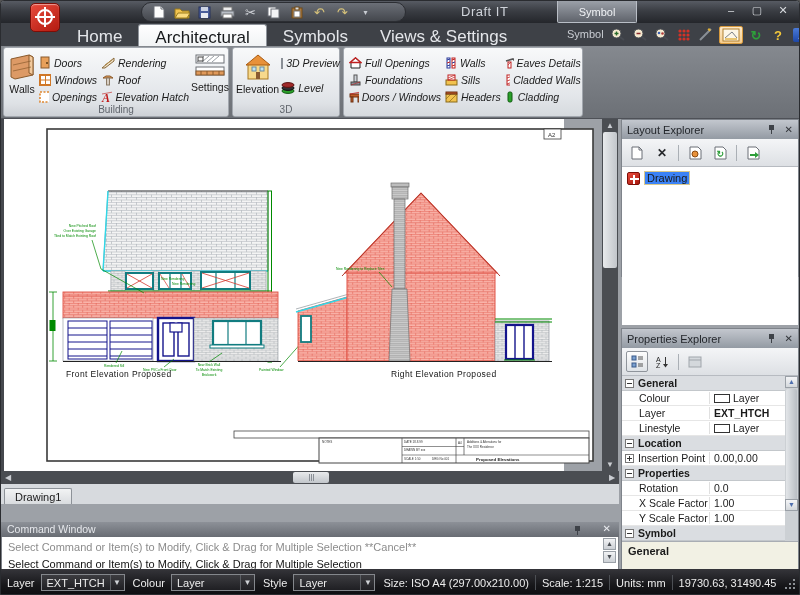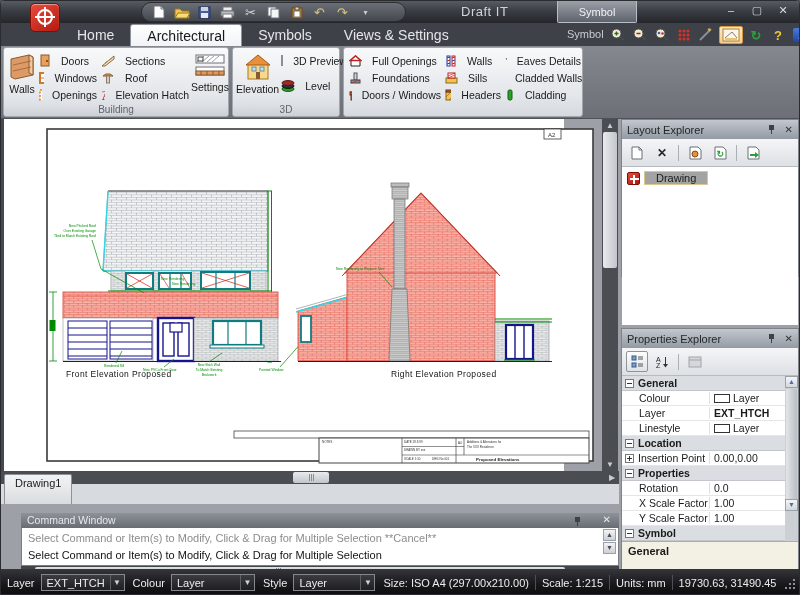--- a/index.html
+++ b/index.html
@@ -24,21 +24,21 @@
   .appname { position:absolute; left:460px; top:3px; color:#cfd3da; font-size:13px; letter-spacing:.5px; }
   .symtab-title { position:absolute; left:556px; top:0; width:80px; height:22px; text-align:center; line-height:22px;
     color:#f0f2f5; background:linear-gradient(#9ba0a8,#5f636b); border:1px solid #b9bec6; border-top:none;
     border-radius:0 0 2px 2px; font-size:11px; }
   .winbtns { position:absolute; right:10px; top:3px; display:flex; gap:10px; color:#d7dade; font-size:11px; }
   .winbtns span { width:16px; text-align:center; }
 
   
   .tabrow { position:absolute; left:0; top:22px; width:800px; height:23px; background:#3e4147; }
   .rtabs { position:absolute; left:60px; top:0; height:23px; display:flex; }
-  .rtab { padding:4px 16px 0 16px; color:#e4e6ea; font-size:14px; }
+  .rtab { padding:4px 16px 0 16px; color:#e4e6ea; font-size:17px; }
   .rtab.active { background:linear-gradient(#ffffff,#f1f3f5); color:#16181b; border-radius:3px 3px 0 0;
     border:1px solid #8f949b; border-bottom:none; margin-top:1px; padding-top:3px; }
   .ctxlabel { position:absolute; left:566px; top:5px; color:#c9ccd2; }
   .viewicons { position:absolute; left:608px; top:2px; height:20px; display:flex; align-items:center; gap:4px; }
   .vi { width:18px; height:18px; display:flex; align-items:center; justify-content:center; }
   .vi.hl { width:24px; background:linear-gradient(#fde9c8,#f6ce8f); border:1px solid #d79a3e; border-radius:2px; }
   .glyph-refresh { color:#2e9e3a; font-weight:bold; font-size:13px; }
   .glyph-help { color:#f3c73c; font-weight:bold; font-size:13px; }
   .glyph-info { display:inline-block; width:14px; height:14px; background:linear-gradient(#4a7ad8,#1d47a8); color:#fff;
     font-style:italic; font-weight:bold; text-align:center; line-height:14px; border-radius:2px; font-size:11px; }
@@ -46,43 +46,43 @@
   
   .ribbon { position:absolute; left:0; top:45px; width:800px; height:73px;
     background:linear-gradient(#85898f,#6c7076); border-bottom:1px solid #4e5157; display:flex; padding:1px 0 0 2px; gap:3px; }
   .rgroup { height:70px; background:linear-gradient(#f8f9fa,#e3e6ea 70%,#d6dade); border:1px solid #a2a7ae;
     border-radius:3px; position:relative; padding:3px 3px 14px 3px; display:flex; align-items:flex-start; }
   .rgroup-label { position:absolute; left:0; right:0; bottom:0; height:13px; text-align:center; font-size:10px;
     color:#5f646b; background:linear-gradient(#dfe2e6,#cdd1d6); border-radius:0 0 3px 3px; line-height:13px; }
   .bigbtn { width:44px; height:52px; display:flex; flex-direction:column; align-items:center; justify-content:flex-start;
     gap:2px; font-size:10.5px; text-align:center; padding-top:2px; }
   .smallcol { display:flex; flex-direction:column; justify-content:flex-start; padding-top:1px; }
-  .rbtn { height:17px; display:flex; align-items:center; gap:10px; font-size:10.5px; padding:0 2px; white-space:nowrap; }
+  .rbtn { height:17px; display:flex; align-items:flex-end; gap:3px; font-size:10.5px; padding:0 2px; white-space:nowrap;font-style:italic; }
   .chk { width:11px; height:11px; background:#fff; border:1px solid #8a8f96; }
 
   
   .leftcol { position:absolute; left:0; top:118px; width:618px; height:450px; background:#9da1a7; }
   .viewport { position:absolute; left:0; top:0; width:563px; height:352px; background:#fff; border-left:3px solid #45484e; }
   .vscroll { position:absolute; left:601px; top:0; width:16px; height:352px; background:#4a4d52; }
   .vscroll .arr { position:absolute; left:0; width:16px; height:13px; color:#c9ccd1; font-size:8px; text-align:center; line-height:13px; }
   .vscroll .thumb { position:absolute; left:1px; top:13px; width:14px; height:136px; background:linear-gradient(90deg,#e8eaec,#c2c6cb); border-radius:2px; }
   .hscroll { position:absolute; left:0; top:352px; width:618px; height:13px; background:#4a4d52; }
   .hscroll .arr { position:absolute; top:0; width:14px; height:13px; color:#c9ccd1; font-size:8px; text-align:center; line-height:13px; }
   .hscroll .thumb { position:absolute; left:292px; top:1px; width:36px; height:11px; background:linear-gradient(#e8eaec,#c2c6cb); border-radius:2px;
     display:flex; align-items:center; justify-content:center; gap:1px; }
   .hscroll .thumb i { width:1px; height:7px; background:#8a8f96; }
 
   
   .doctabs { position:absolute; left:0; top:365px; width:618px; height:20px; background:#d7dade; display:flex; align-items:flex-end; padding-left:3px; gap:2px; }
-  .dtab { height:30px; padding:2px 10px 0 10px; font-size:11px; border:1px solid #8d9298; border-bottom:none; border-radius:2px 2px 0 0;
+  .dtab { height:16px; padding:2px 10px 0 10px; font-size:11px; border:1px solid #8d9298; border-bottom:none; border-radius:2px 2px 0 0;
     background:linear-gradient(#f2f3f4,#d9dcdf); }
   .dtab.active { background:#fff; border-top:2px solid #f0a23c; height:20px; padding-top:2px; }
 
   
-  .cmdwin { position:absolute; left:0; top:394px; width:618px; height:65px;padding-left:20px; }
+  .cmdwin { position:absolute; left:0; top:403px; width:618px; height:65px; }
   .cmdtitle { height:15px; background:linear-gradient(#8d9198,#686c73); color:#e6e8ec; font-size:10.5px; padding:1px 6px; position:relative; }
   .cmdbody { position:relative; height:38px; background:#fff; border:1px solid #7a7e85; border-top:none; padding:2px 6px; }
   .cmdline1 { color:#8c8c8c; height:17px; line-height:17px; white-space:nowrap; }
   .cmdline2 { color:#141414; height:17px; line-height:17px; white-space:nowrap; }
   .cmdvs { position:absolute; right:1px; top:1px; width:14px; }
   .cmdvs span { display:block; width:13px; height:12px; margin-bottom:1px; background:linear-gradient(#f2f3f5,#ccd0d5); border:1px solid #9aa0a7; color:#4a4e54;
     font-size:7px; text-align:center; line-height:10px; }
   .cmdhs { height:12px; background:#42454a; position:relative; }
   .cmdhs .arr { position:absolute; top:0; width:13px; height:12px; color:#c9ccd1; font-size:7px; text-align:center; line-height:12px; }
   .cmdhs .thumb { position:absolute; left:14px; top:1px; width:530px; height:10px; background:linear-gradient(#dfe1e4,#bcc0c5); border-radius:2px; }
@@ -96,21 +96,21 @@
   .ptools { display:flex; align-items:center; gap:3px; padding:3px 4px; background:linear-gradient(#f4f5f7,#dde0e4); border-bottom:1px solid #b7bbc1; }
   .tbtn { width:22px; height:21px; display:flex; align-items:center; justify-content:center; border:1px solid transparent; }
   .tbtn.pressed { border:1px solid #8f949b; background:linear-gradient(#fdfdfd,#dfe3e7); border-radius:2px; }
   .tsep { width:1px; height:16px; background:#aaafb5; margin:0 2px; }
   .pin { position:relative; width:10px; height:11px; margin-left:auto; margin-right:8px; }
   .pin::before { content:''; position:absolute; left:2px; top:1px; width:5px; height:5px; background:#3e4248; }
   .pin::after { content:''; position:absolute; left:4px; top:6px; width:1px; height:4px; background:#3e4248; }
   .px { color:#33363b; font-size:10px; }
   .lelist { height:158px; background:#fff; padding:4px 5px; }
   .leitem { display:flex; align-items:center; gap:4px; }
-  .leitem .lbl { background:#a3a3a3; border:1px solid #d9c98e; padding:0 11px; font-size:11px; }
+  .leitem .lbl { background:#3b82f6; border:1px solid #d9c98e; padding:0 2px; font-size:11px; }
   .leicon { width:13px; height:13px; background:linear-gradient(145deg,#e84b3c,#a81a10); border:1px solid #7e0d06; border-radius:2px; position:relative; }
   .leicon::before { content:''; position:absolute; left:5px; top:2px; width:2px; height:9px; background:#fff; }
   .leicon::after { content:''; position:absolute; left:2px; top:5px; width:9px; height:2px; background:#fff; }
 
   
   .pgrid { position:relative; height:165px; background:#fff; overflow:hidden; }
   .pgroup { height:15px; display:flex; align-items:center; background:#dadde1; border-bottom:1px solid #c3c7cb; font-weight:bold; font-size:10.5px; }
   .prow { height:15px; display:flex; align-items:center; border-bottom:1px solid #e6e6e6; font-size:10.5px; background:#fff; }
   .pmbox,.ppbox { width:9px; height:9px; border:1px solid #777; background:#fff; margin:0 4px 0 3px; position:relative; flex:none; }
   .pmbox::before { content:''; position:absolute; left:1px; top:3px; width:5px; height:1px; background:#333; }
@@ -315,21 +315,21 @@
             </svg>
             <span>Openings</span>
           </div>
       </div>
       <div class="smallcol" style="width:92px">
         <div class="rbtn">
             <svg width="14" height="12">
               <polygon points="1,11 13,1 13,4 4,11" fill="#f0e2c8" stroke="#8a6a3a"></polygon>
               <line x1="4" y1="8" x2="11" y2="3" stroke="#b08a4a"></line>
             </svg>
-            <span>Sections</span>
+            <span>Rendering</span>
           </div>
         <div class="rbtn">
             <svg width="14" height="12">
               <polygon points="2,4 12,4 9,2 5,2" fill="#e8a05a" stroke="#8a5a2c"></polygon>
               <rect x="5.5" y="4" width="3" height="7" fill="#d8cfc4" stroke="#8a7a66"></rect>
             </svg>
             <span>Roof</span>
           </div>
         <div class="rbtn">
             <svg width="13" height="12">

